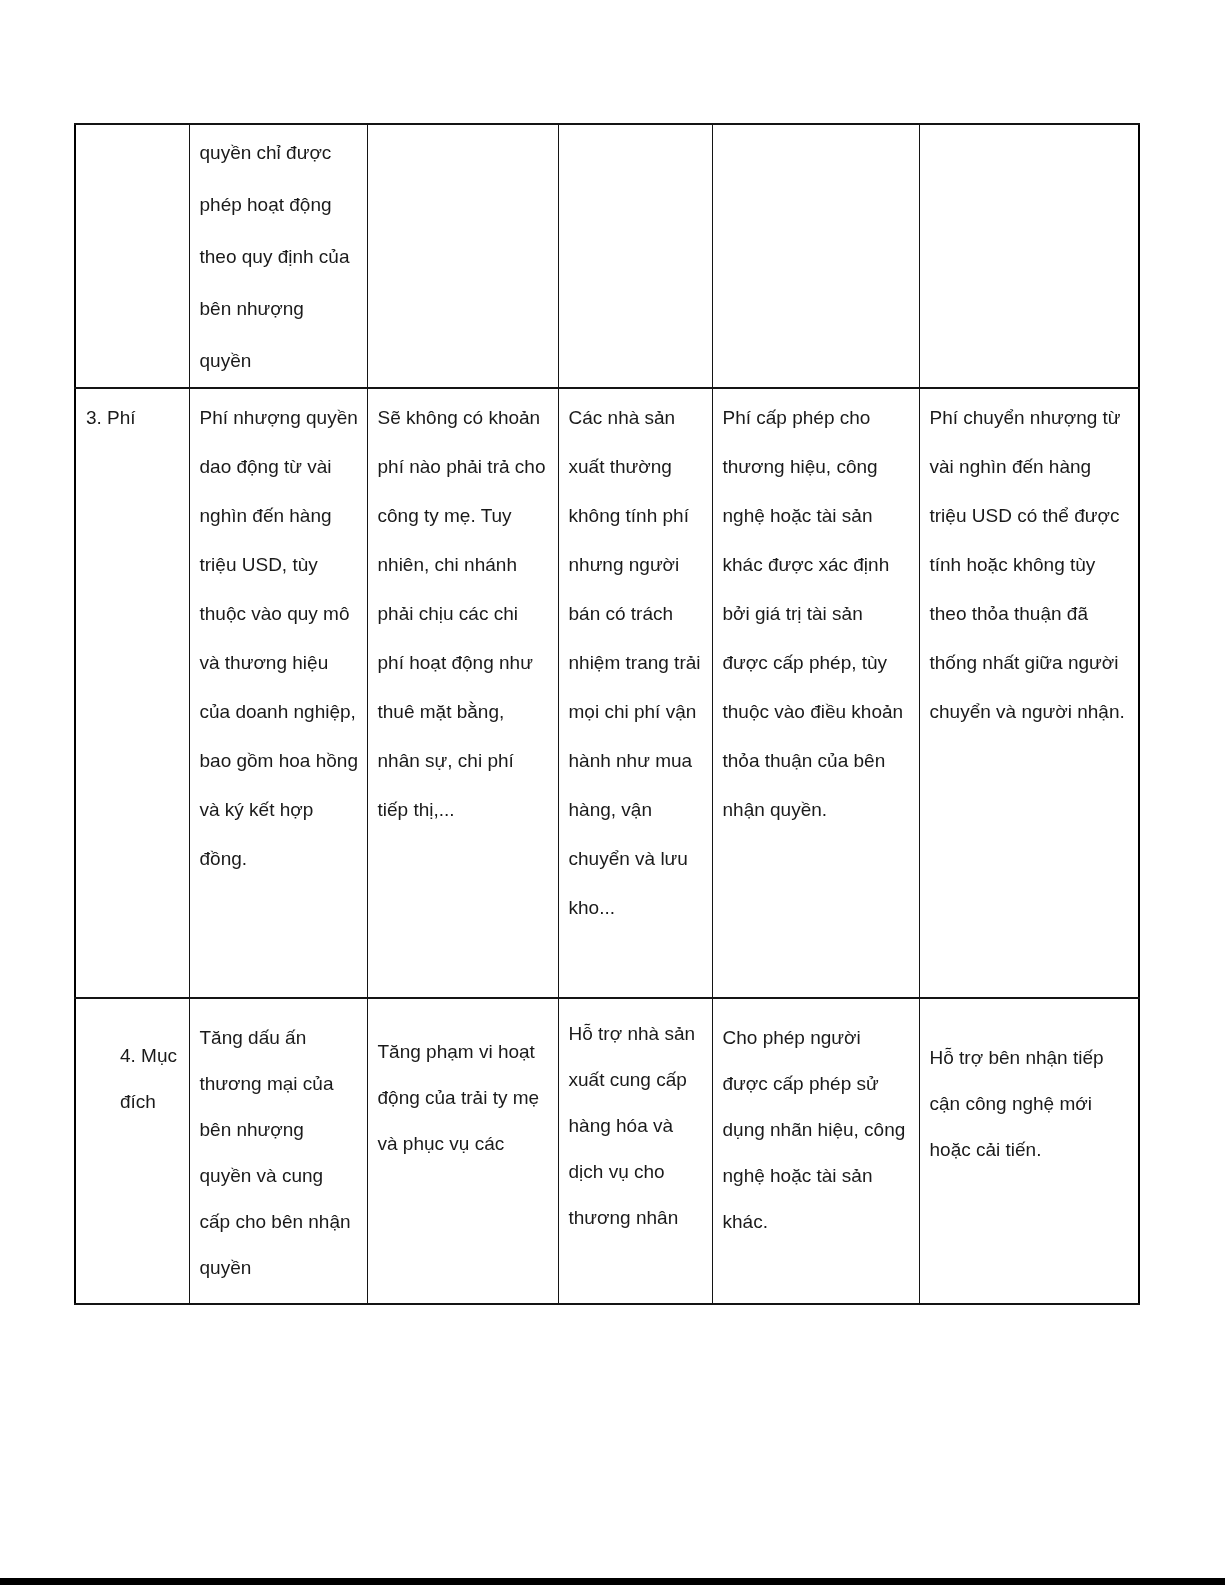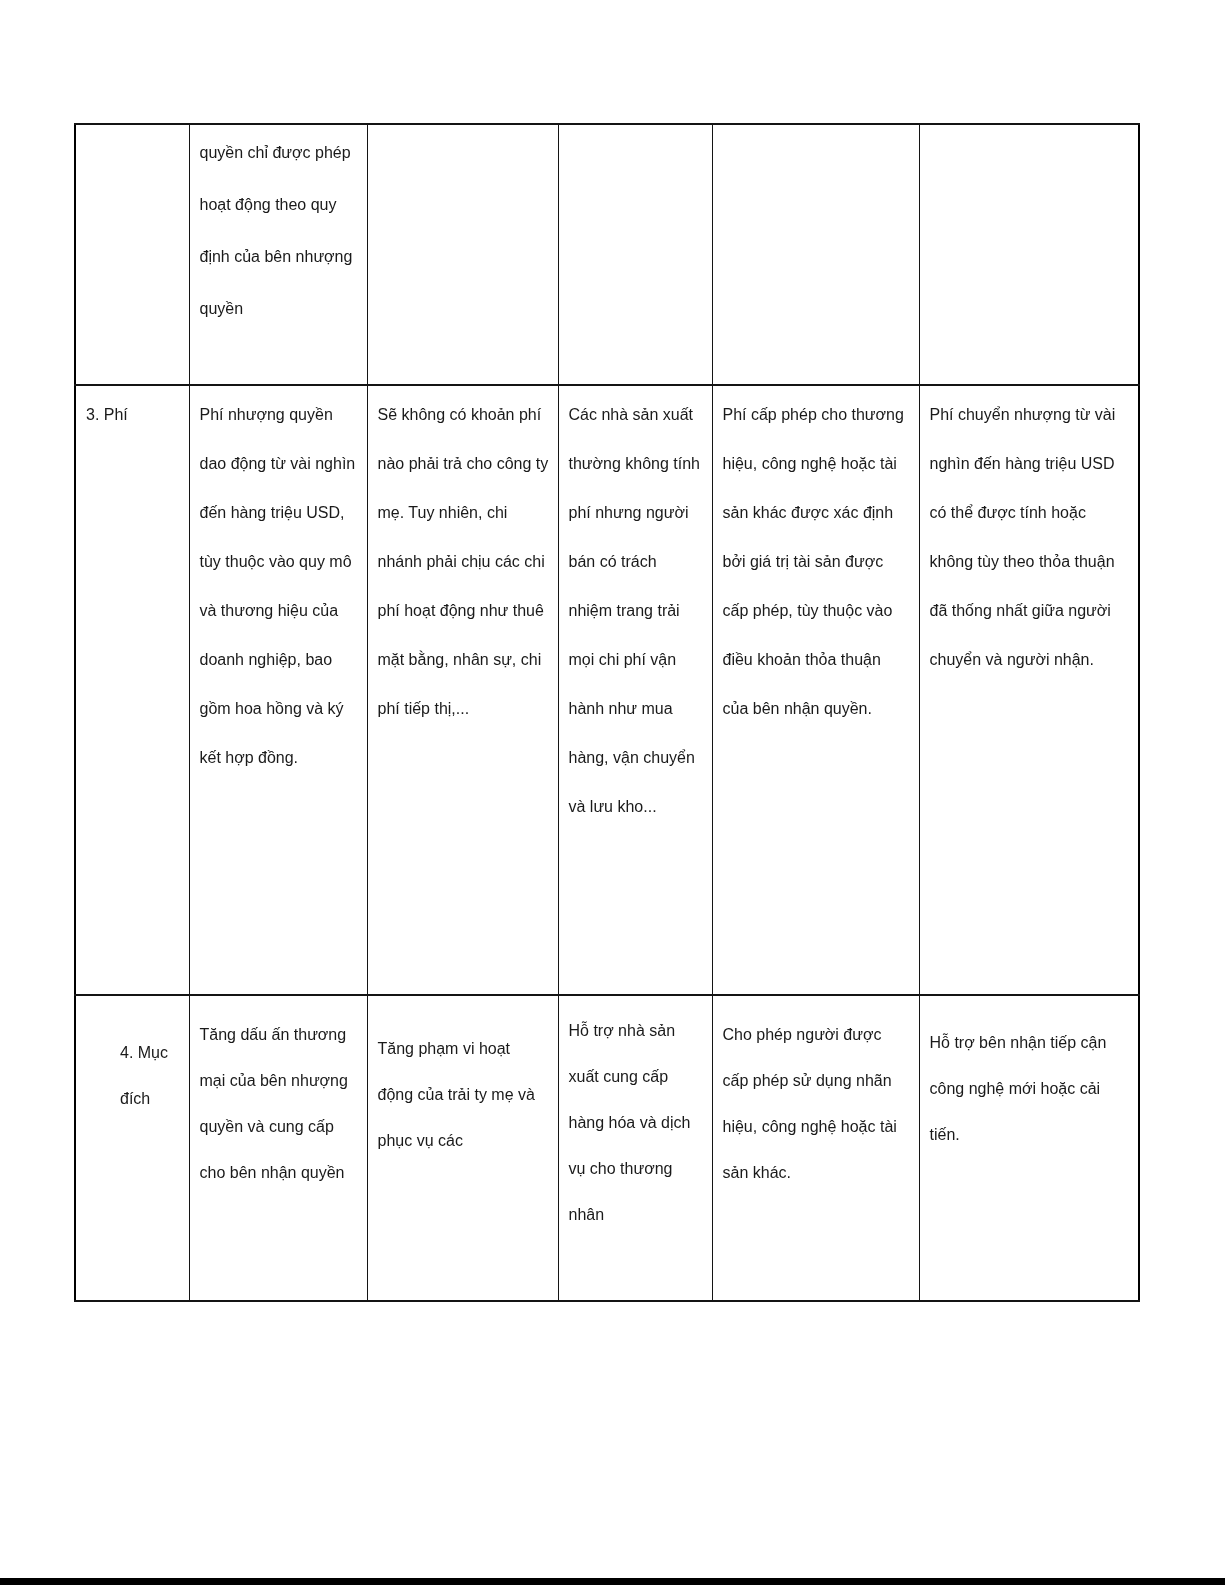--- a/index.html
+++ b/index.html
@@ -24,39 +24,39 @@
     border-collapse: collapse;
     table-layout: fixed;
     border: 2.5px solid #000000;
   }
   table.doc-table td {
     border: 1.5px solid #141414;
     border-top-width: 2px;
     border-bottom-width: 2px;
     vertical-align: top;
     padding: 0 8px 0 10px;
-    font-size: 16px;
+    font-size: 19px;
     color: #1a1a1a;
     word-wrap: break-word;
     overflow: hidden;
   }
   tr.row-cont   { height: 261px; }
   tr.row-fee    { height: 610px; }
   tr.row-purpose{ height: 306px; }
 
   tr.row-cont td    { line-height: 52px; padding-top: 2px; }
   tr.row-fee td     { line-height: 49px; padding-top: 4px; }
   tr.row-purpose td { line-height: 46px; }
 
   tr.row-purpose td.pc1 { padding-top: 34px; padding-left: 44px; }
   tr.row-purpose td.pc2 { padding-top: 16px;  }
   tr.row-purpose td.pc3 { padding-top: 30px; }
   tr.row-purpose td.pc4 { padding-top: 12px; }
   tr.row-purpose td.pc5 { padding-top: 16px; }
-  tr.row-purpose td.pc6 { padding-top: 24px; }
+  tr.row-purpose td.pc6 { padding-top: 36px; }
 
   .bottom-bar {
     position: absolute;
     left: 0;
     top: 1578px;
     width: 1225px;
     height: 7px;
     background: #000000;
   }
 </style>

